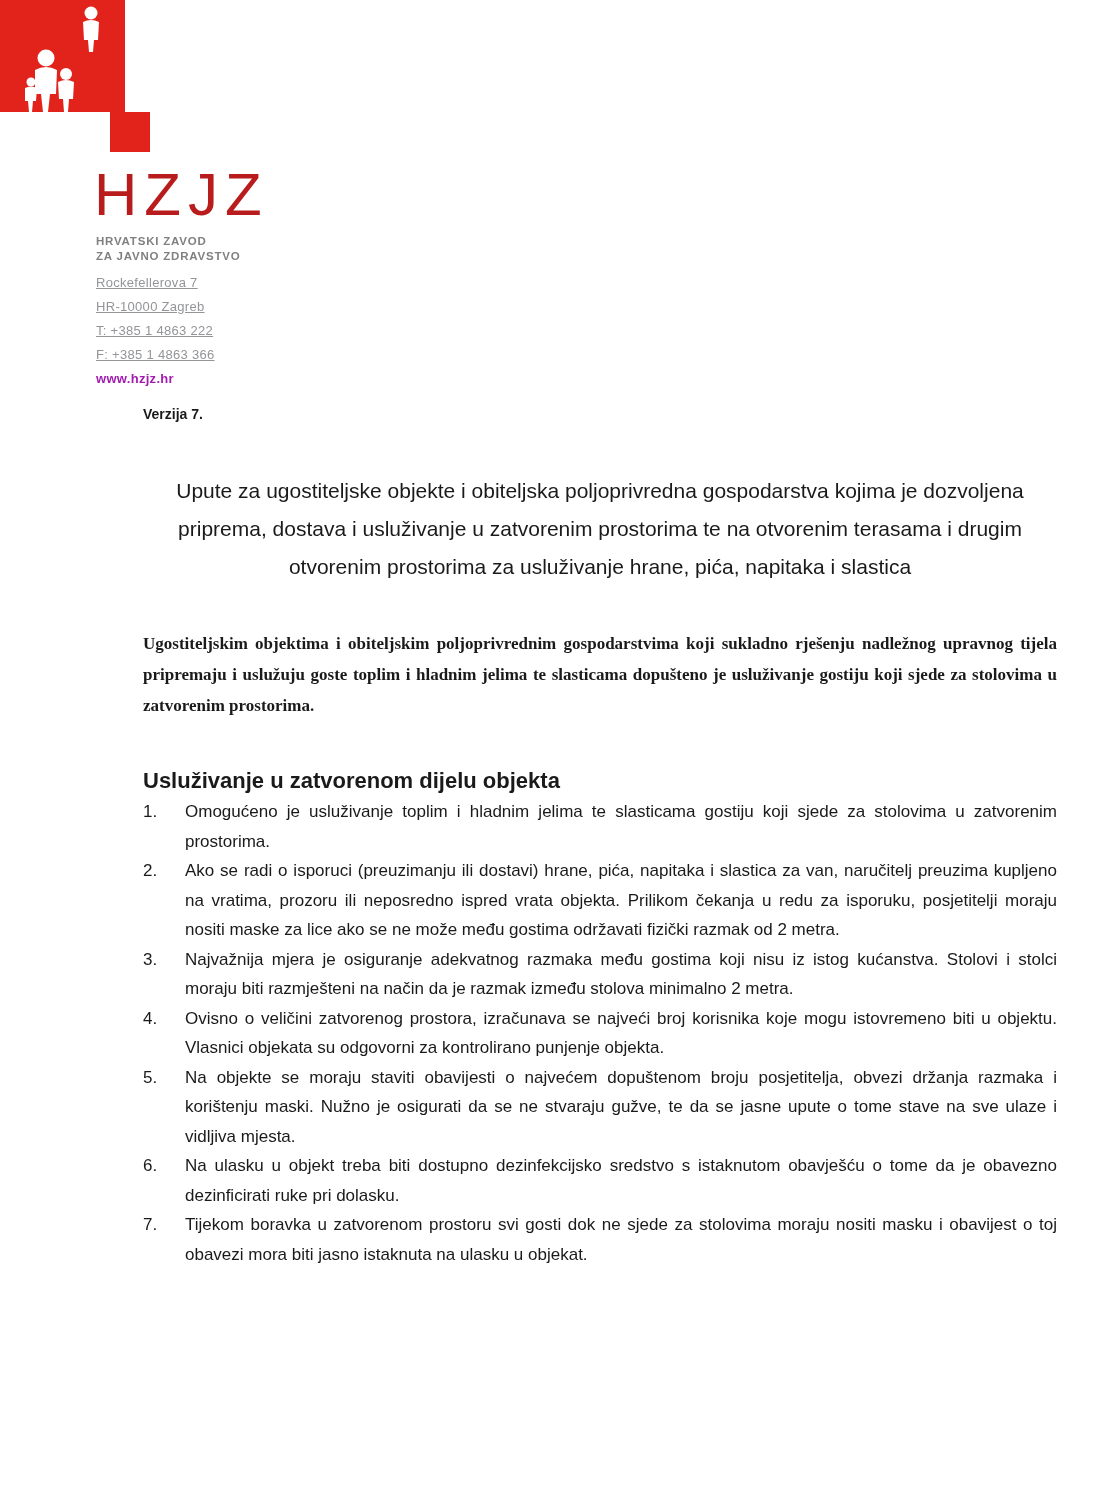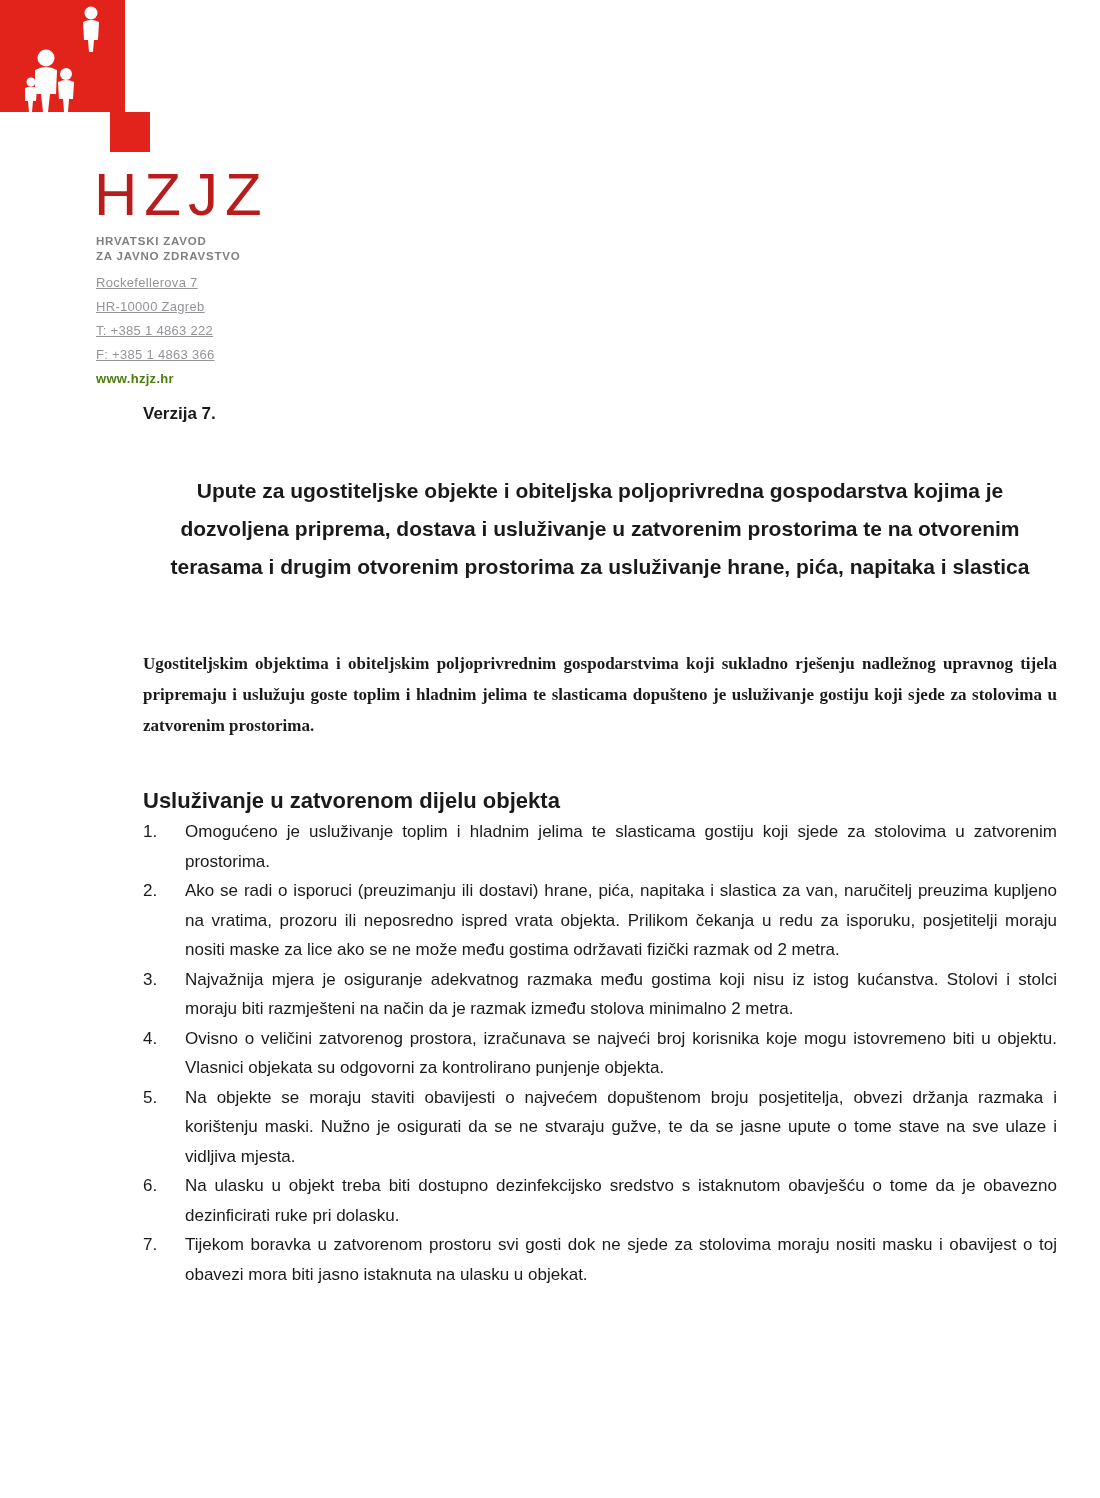--- a/index.html
+++ b/index.html
@@ -48,44 +48,44 @@
   .addr-block {
     position: absolute;
     left: 96px; top: 271px;
     font-size: 13px;
     color: #939598;
     line-height: 24px;
     letter-spacing: 0.3px;
     text-decoration: underline;
   }
   .addr-block .website {
-    color: #4d7c0f;
+    color: #a21caf;
     text-decoration: none;
     font-weight: bold;
     display: inline-block;
   }
 
   
   .doc {
     position: absolute;
     left: 143px; top: 400px;
     width: 914px;
   }
   .meta {
     font-weight: bold;
-    font-size: 17px;
+    font-size: 14px;
     line-height: 28px;
     margin-bottom: 44px;
   }
   .title {
-    font-weight: bold;
+    font-weight: normal;
     font-size: 21px;
     line-height: 38px;
     text-align: center;
-    margin-bottom: 62px;
+    margin-bottom: 42px;
   }
   .intro {
     font-weight: bold;
     font-size: 17px;
     line-height: 31px;
     text-align: justify;
     margin-bottom: 46px;
     font-family: Liberation Serif, serif;
   }
   .section-heading {

